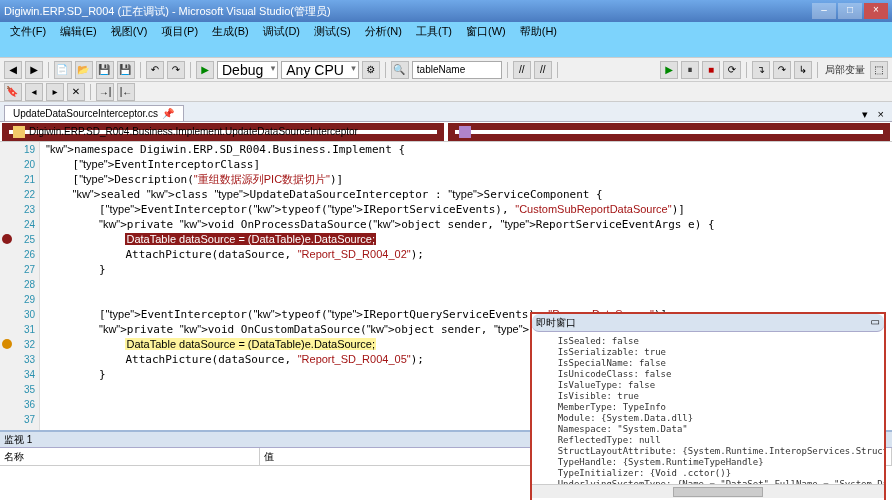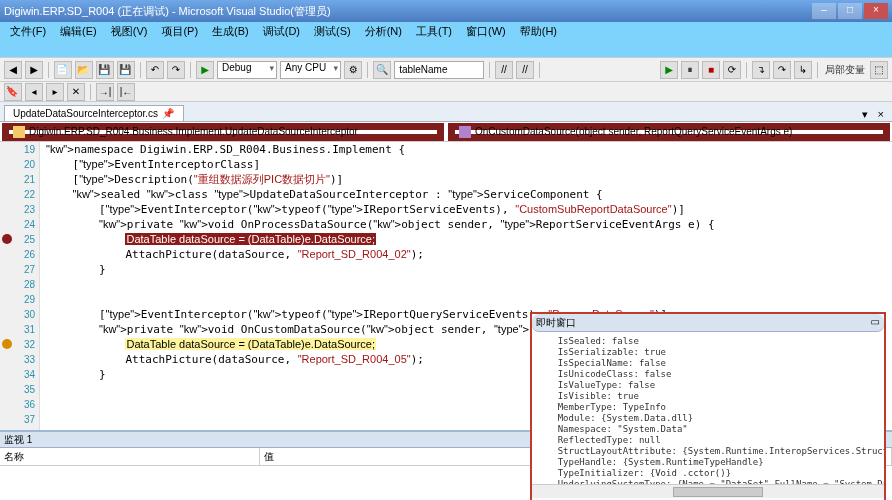--- a/index.html
+++ b/index.html
@@ -7,21 +7,21 @@
 .titlebar { height: 22px; background: linear-gradient(#6fa8e8, #4a7bc0); color: #fff; display: flex; align-items: center; padding: 0 4px; }
 .titlebar .title { flex: 1; font-size: 11px; }
 .titlebar .winbtns { display: flex; gap: 2px; }
 .titlebar .winbtn { width: 24px; height: 16px; background: rgba(255,255,255,0.3); text-align: center; line-height: 14px; font-size: 10px; cursor: pointer; }
 .titlebar .winbtn.close { background: #c75050; }
 .menubar { height: 36px; background: #7dd3fc; display: flex; align-items: flex-start; padding: 0 4px; gap: 2px; border-bottom: 1px solid #ccc; }
 .menubar .menuitem { padding: 2px 6px; font-size: 11px; cursor: pointer; }
 .toolbar { height: 24px; background: #f0f0f0; display: flex; align-items: center; padding: 0 4px; gap: 3px; border-bottom: 1px solid #ccc; }
 .toolbar .tbtn { width: 18px; height: 18px; background: #e0e0e0; border: 1px solid #bbb; cursor: pointer; display: flex; align-items: center; justify-content: center; font-size: 10px; }
 .toolbar .sep { width: 1px; height: 16px; background: #bbb; margin: 0 2px; }
-.toolbar .dropdown { height: 18px; border: 1px solid #aaa; background: #fff; font-size: 10px; padding: 0 14px 0 4px; min-width: 60px; position: relative; }
+.toolbar .dropdown { height: 18px; border: 1px solid #aaa; background: #fff; font-size: 14px; padding: 0 14px 0 4px; min-width: 60px; position: relative; }
 .toolbar .dropdown::after { content: "▾"; position: absolute; right: 2px; top: 1px; font-size: 9px; color: #666; }
 .toolbar .txtinput { height: 18px; border: 1px solid #aaa; background: #fff; font-size: 10px; padding: 0 4px; width: 90px; }
 .toolbar .rlabel { font-size: 10px; color: #333; padding: 0 2px; }
 .doctab-row { height: 20px; background: #e8eef5; display: flex; align-items: flex-end; padding: 0 4px; border-bottom: 1px solid #aab; }
 .doctab { background: #fff; border: 1px solid #aab; border-bottom: none; padding: 2px 8px; font-size: 10px; display: flex; align-items: flex-end; gap: 4px; }
 .doctab .pin { color: #888; cursor: pointer; }
 .doctab-row .closebar { margin-left: auto; display: flex; gap: 2px; }
 .navbar { height: 20px; background: #fff; display: flex; align-items: center; border-bottom: 1px solid #ccc; }
 .navbar .navdd { flex: 1; height: 18px; border: 7px solid #7f1d1d; font-size: 10px; padding: 1px 4px; margin: 0 2px; display: flex; align-items: center; }
 .navbar .navdd .ico { width: 12px; height: 12px; background: #f3c969; margin-right: 4px; }
@@ -131,21 +131,20 @@
   </div>
 </div>
 
 <div class="navbar">
   <div class="navdd">
     <span class="ico"></span>
     <span>Digiwin.ERP.SD_R004.Business.Implement.UpdateDataSourceInterceptor</span>
   </div>
   <div class="navdd">
     <span class="ico method"></span>
-    <span>OnCustomDataSource(object sender, ReportQueryServiceEventArgs e)</span>
   </div>
 </div>
 
 <div class="editor-area">
   <div class="gutter" id="gutter">
       <div style="white-space:pre">19
 20
 21
 22
 23

